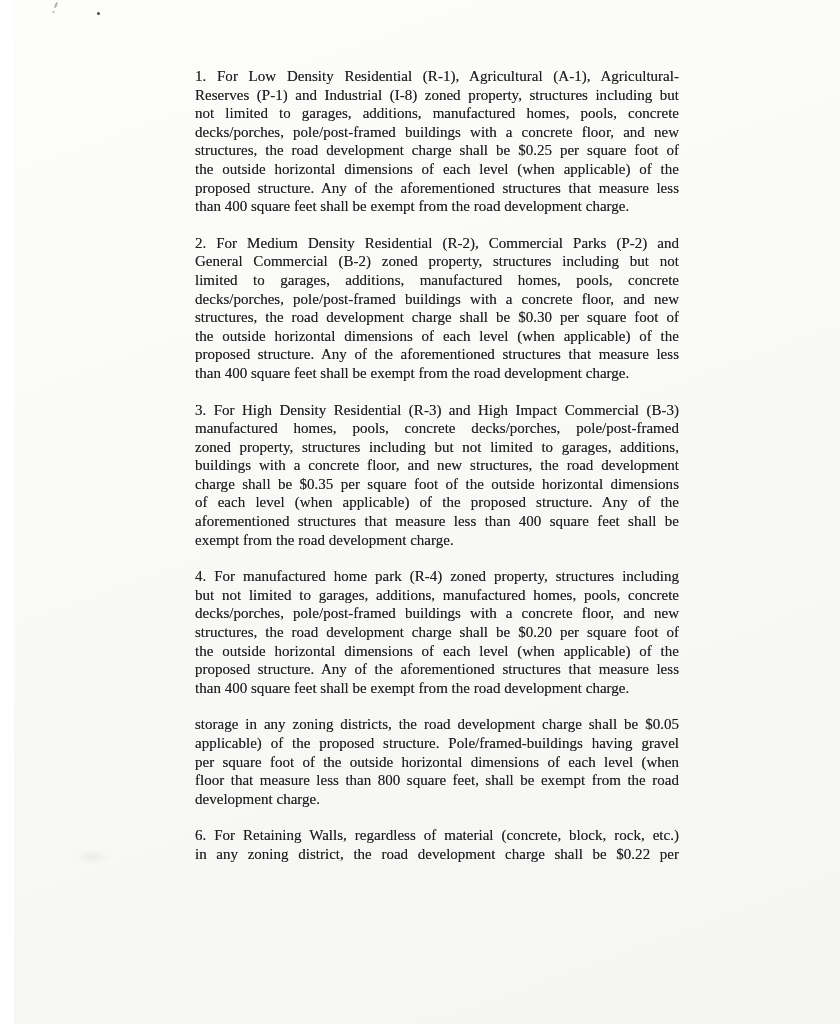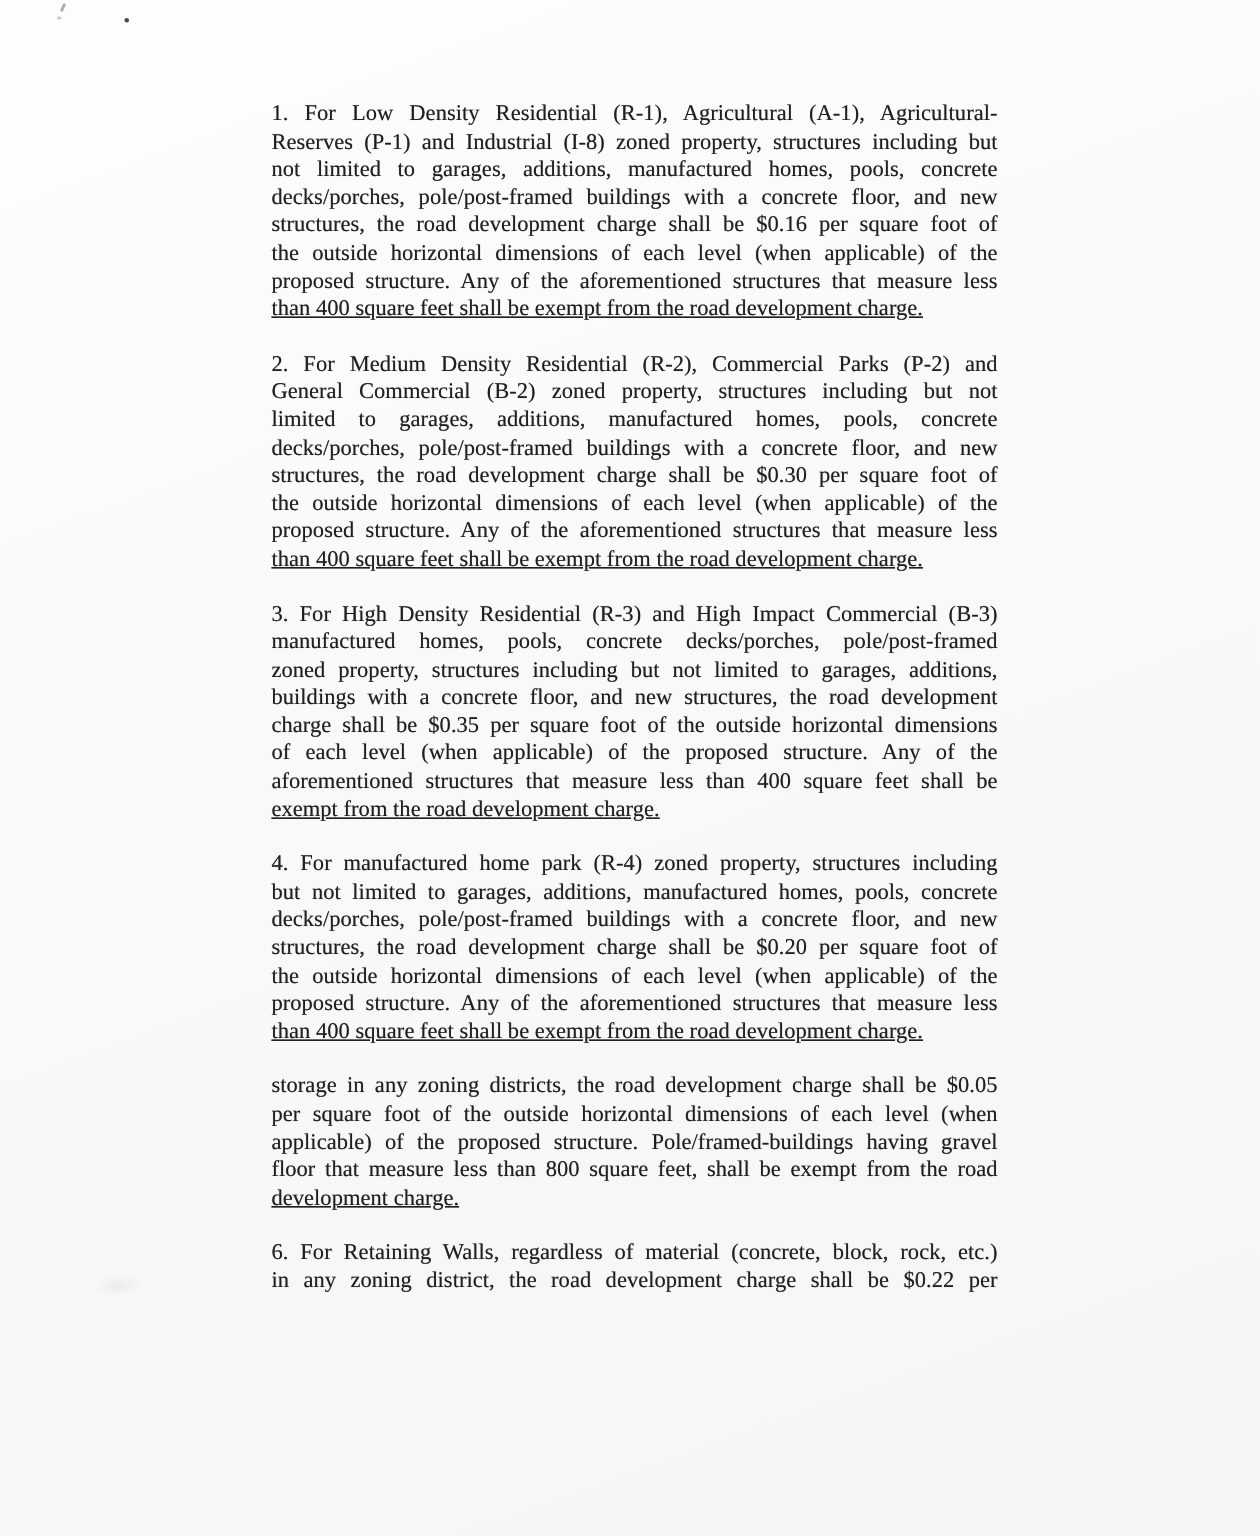--- a/index.html
+++ b/index.html
@@ -11,20 +11,21 @@
     width: 840px;
     height: 1024px;
     position: relative;
     overflow: hidden;
     font-family: "Liberation Serif", serif;
   }
   .page {
     position: absolute;
     inset: 0;
     background: linear-gradient(160deg, #fdfdfc 0%, #f9f9f8 45%, #f5f5f4 100%);
+    margin-left: 14px;
   }
   .doc-body {
     position: absolute;
     left: 181px;
     top: 67px;
     width: 484px;
     color: #1f1f1f;
     font-size: 15px;
     line-height: 18.6px;
     letter-spacing: 0.02px;
@@ -32,21 +33,20 @@
   }
   .para {
     margin: 0 0 18px 0;
   }
   .line {
     text-align: justify;
     text-align-last: justify;
   }
   .line.last {
     text-align-last: left;
-    text-decoration: underline;
   }
   
   .speck {
     position: absolute;
     pointer-events: none;
   }
   .speck-tick {
     left: 41px;
     top: 2px;
     width: 2px;
@@ -89,21 +89,21 @@
   <span class="speck speck-tick2"></span>
   <span class="speck speck-dot"></span>
   <span class="speck smudge"></span>
 
   <div class="doc-body" style="color: rgb(31, 31, 31);">
       <div class="para">
         <div class="line">1. For Low Density Residential (R-1), Agricultural (A-1), Agricultural-</div>
         <div class="line">Reserves (P-1) and Industrial (I-8) zoned property, structures including but</div>
         <div class="line">not limited to garages, additions, manufactured homes, pools, concrete</div>
         <div class="line">decks/porches, pole/post-framed buildings with a concrete floor, and new</div>
-        <div class="line">structures, the road development charge shall be $0.16 per square foot of</div>
+        <div class="line">structures, the road development charge shall be $0.25 per square foot of</div>
         <div class="line">the outside horizontal dimensions of each level (when applicable) of the</div>
         <div class="line">proposed structure. Any of the aforementioned structures that measure less</div>
         <div class="line last">than 400 square feet shall be exempt from the road development charge.</div>
       </div>
       <div class="para">
         <div class="line">2. For Medium Density Residential (R-2), Commercial Parks (P-2) and</div>
         <div class="line">General Commercial (B-2) zoned property, structures including but not</div>
         <div class="line">limited to garages, additions, manufactured homes, pools, concrete</div>
         <div class="line">decks/porches, pole/post-framed buildings with a concrete floor, and new</div>
         <div class="line">structures, the road development charge shall be $0.30 per square foot of</div>
@@ -125,22 +125,22 @@
         <div class="line">4. For manufactured home park (R-4) zoned property, structures including</div>
         <div class="line">but not limited to garages, additions, manufactured homes, pools, concrete</div>
         <div class="line">decks/porches, pole/post-framed buildings with a concrete floor, and new</div>
         <div class="line">structures, the road development charge shall be $0.20 per square foot of</div>
         <div class="line">the outside horizontal dimensions of each level (when applicable) of the</div>
         <div class="line">proposed structure. Any of the aforementioned structures that measure less</div>
         <div class="line last">than 400 square feet shall be exempt from the road development charge.</div>
       </div>
       <div class="para">
         <div class="line">storage in any zoning districts, the road development charge shall be $0.05</div>
+        <div class="line">applicable) of the proposed structure. Pole/framed-buildings having gravel</div>
         <div class="line">per square foot of the outside horizontal dimensions of each level (when</div>
-        <div class="line">applicable) of the proposed structure. Pole/framed-buildings having gravel</div>
         <div class="line">floor that measure less than 800 square feet, shall be exempt from the road</div>
         <div class="line last">development charge.</div>
       </div>
       <div class="para">
         <div class="line">6. For Retaining Walls, regardless of material (concrete, block, rock, etc.)</div>
         <div class="line">in any zoning district, the road development charge shall be $0.22 per</div>
       </div>
     </div>
 </div>
 

